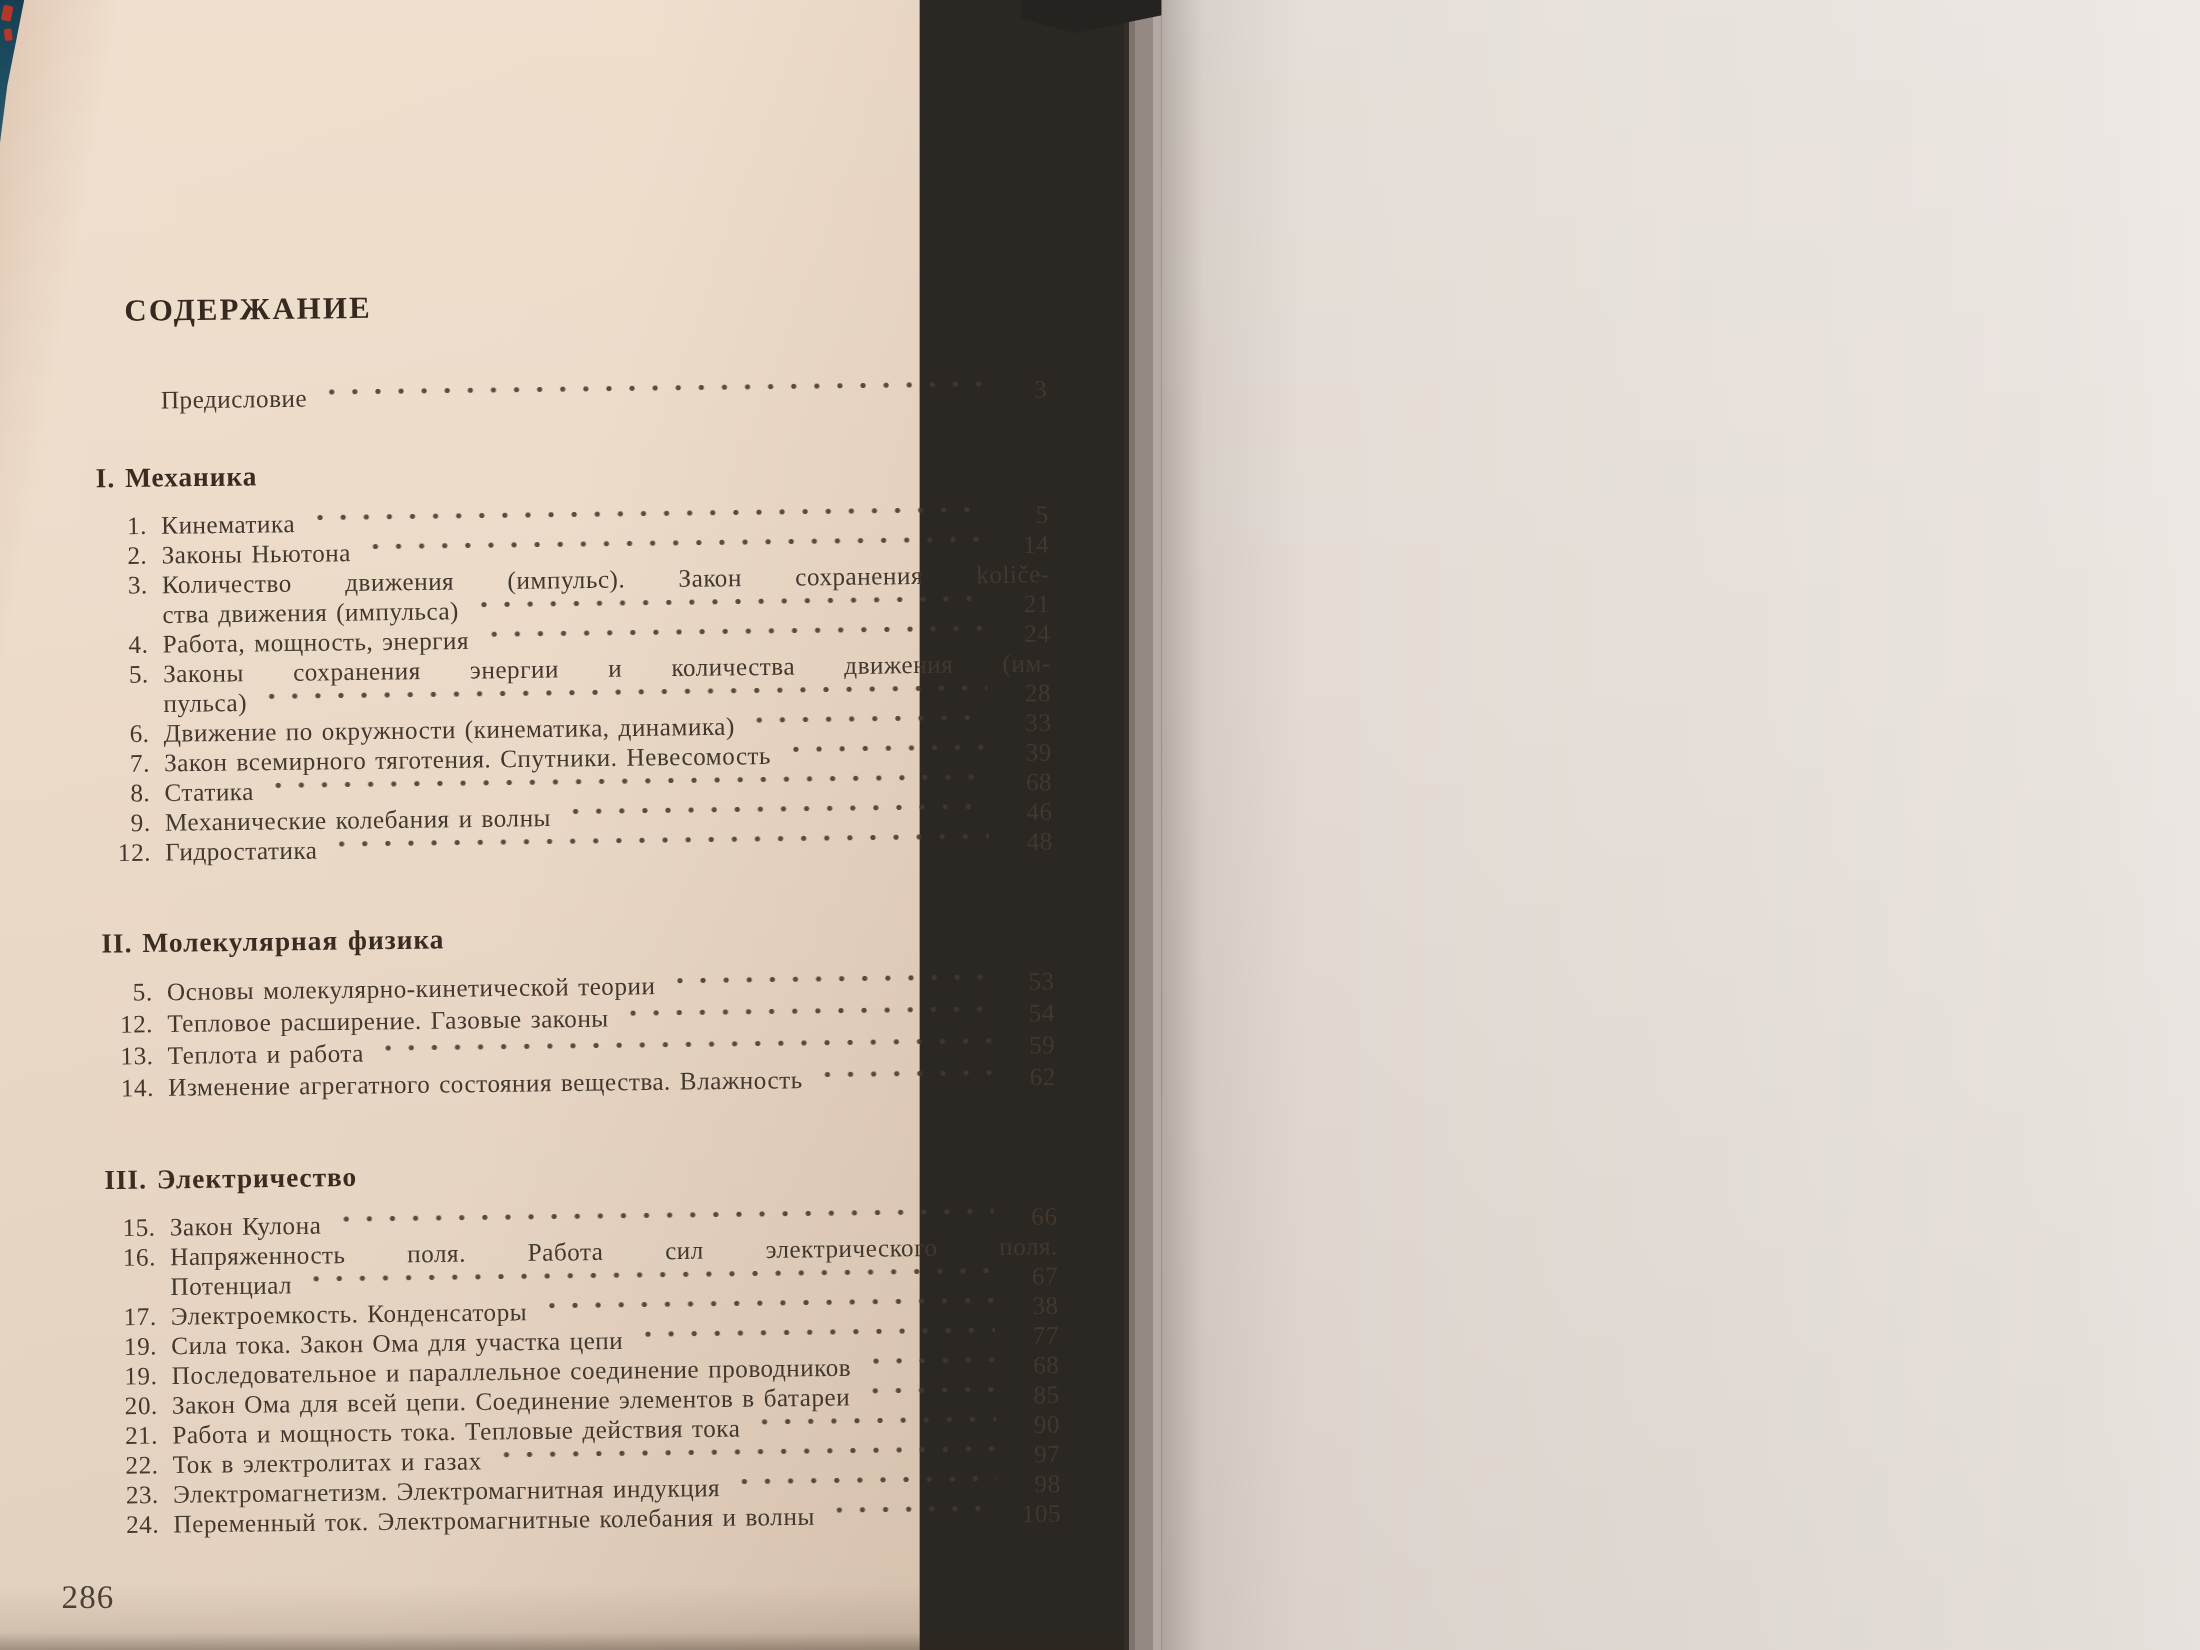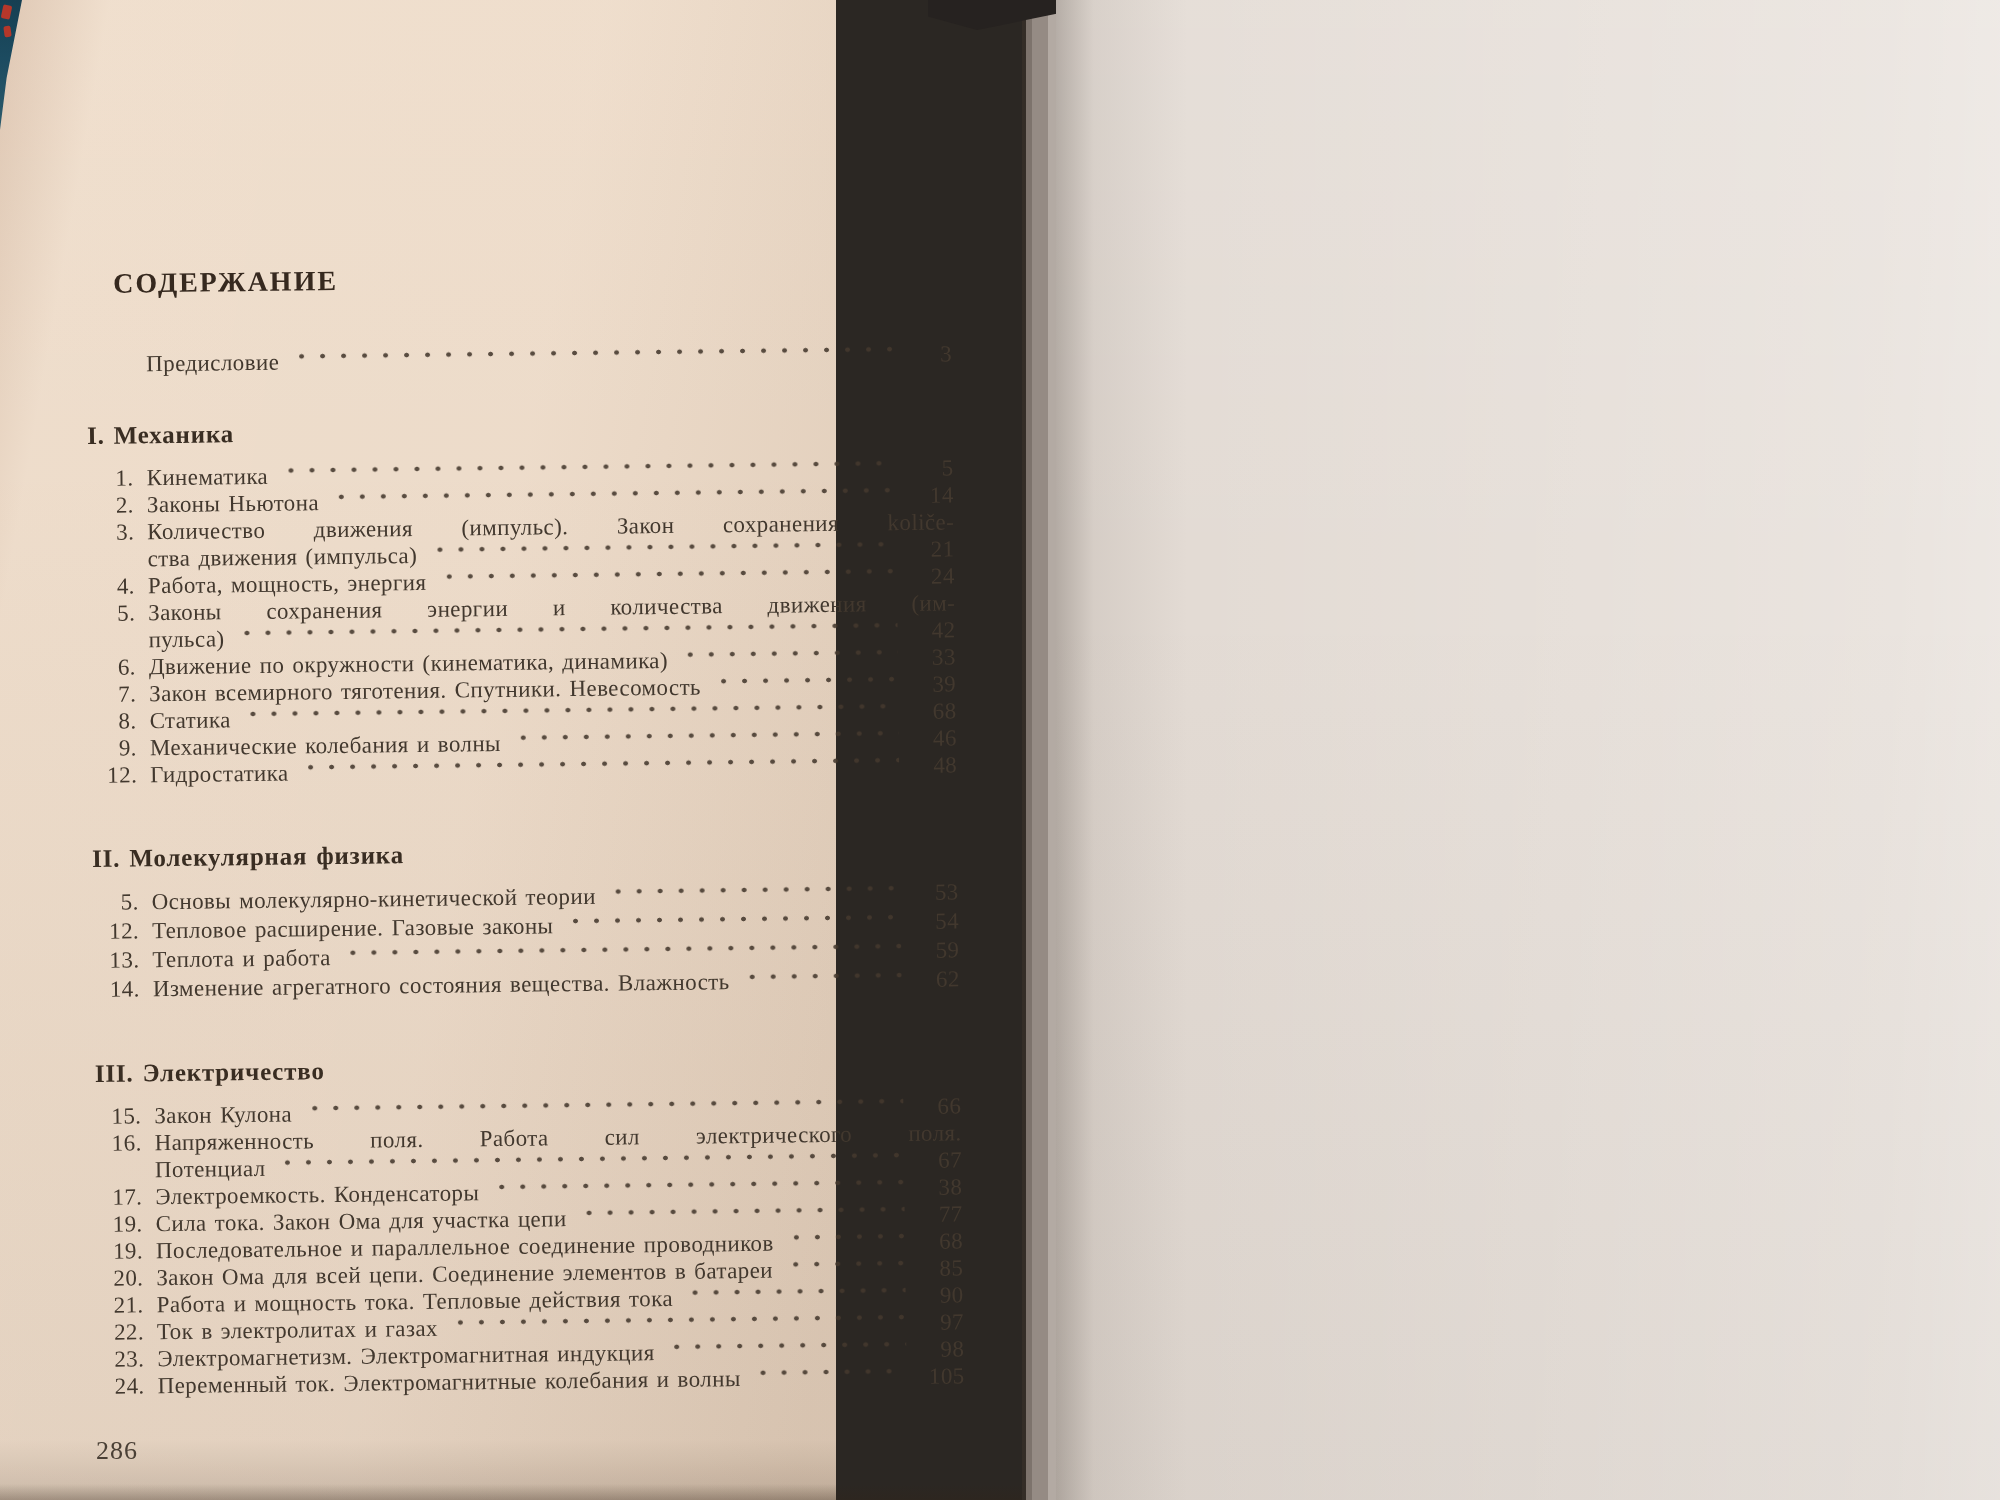--- a/index.html
+++ b/index.html
@@ -83,21 +83,21 @@
   .lineflex{display:flex;align-items:baseline;}
   .t{white-space:nowrap;}
   .leader{
     flex:1 1 auto;align-self:stretch;margin:0 8px 0 10px;min-width:10px;
     background-image:radial-gradient(circle, rgba(68,56,45,.88) 2px, rgba(68,56,45,0) 2.7px);
     background-size:21px 24px;background-repeat:repeat-x;
     background-position:2px calc(100% - 7px);
   }
   .pg{flex:0 0 50px;text-align:right;}
 
-  .folio{position:absolute;left:56px;top:1436px;font-size:26px;letter-spacing:1px;color:#4a4036;margin-left:40px;}
+  .folio{position:absolute;left:56px;top:1436px;font-size:30px;letter-spacing:1px;color:#4a4036;}
 </style>
 </head>
 <body>
 
 <div class="scene">
 
   <div class="page page-left">
     <div class="cover-edge"></div>
     <div class="red-mark m1"></div>
     <div class="red-mark m2"></div>
@@ -165,21 +165,21 @@
                   </div>
                 </div>
 
                 <div class="row">
                   <span class="num">5.</span>
                   <div class="rest">
                     <div class="pre">Законы сохранения энергии и количества движения (им-</div>
                     <div class="lineflex">
                       <span class="t">пульса)</span>
                       <span class="leader"></span>
-                      <span class="pg">42</span>
+                      <span class="pg">28</span>
                     </div>
                   </div>
                 </div>
 
                 <div class="row">
                   <span class="num">6.</span>
                   <div class="rest">
 
                     <div class="lineflex">
                       <span class="t">Движение по окружности (кинематика, динамика)</span>

